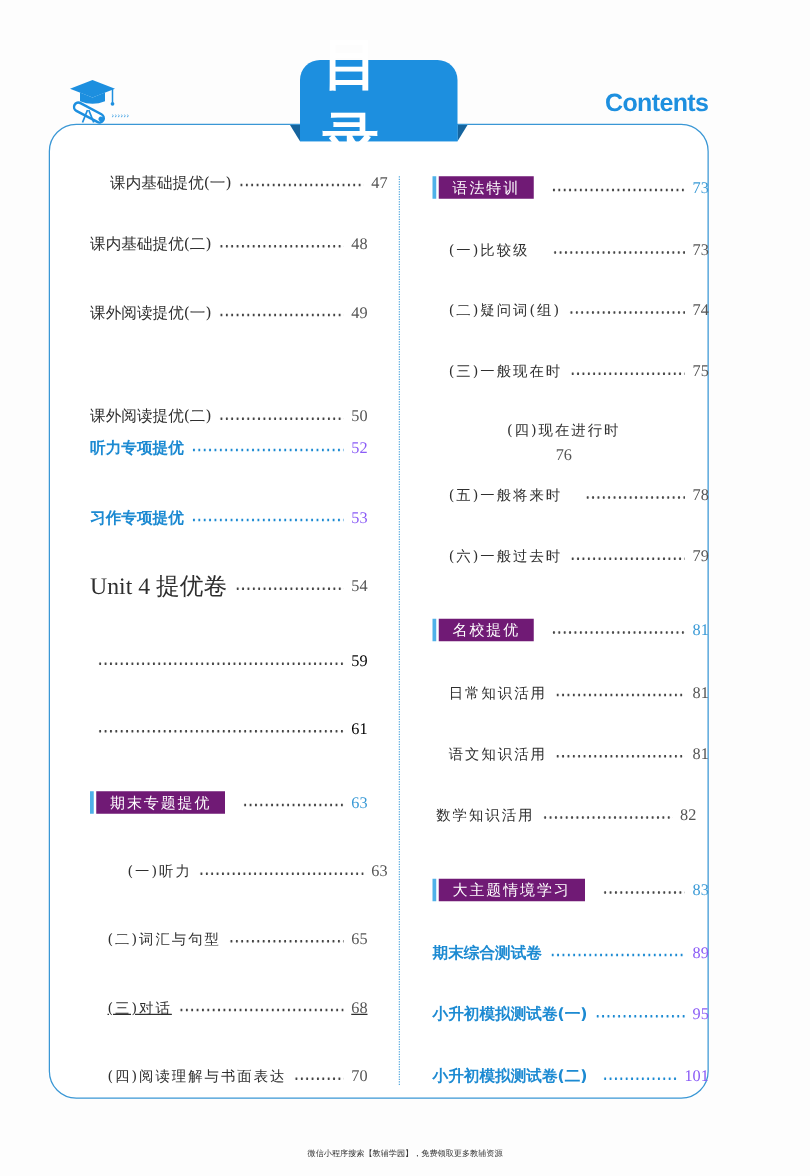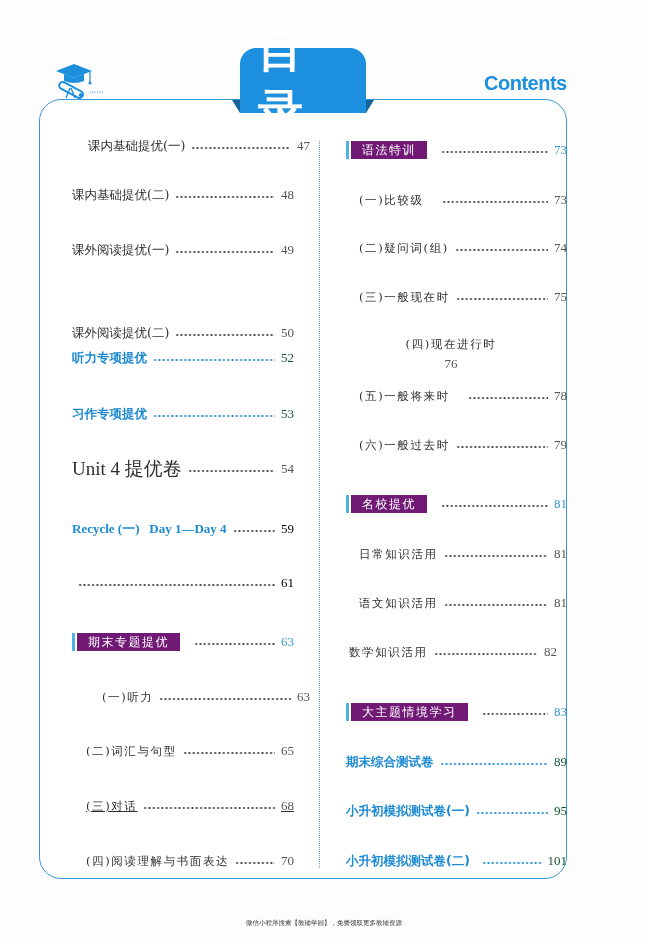--- a/index.html
+++ b/index.html
@@ -45,21 +45,21 @@
     }
     .row .lbl { flex: 0 0 auto; }
     .row .dots {
       flex: 1 1 auto; margin: 0 6px; height: 2px; align-self: center;
       background-image: radial-gradient(circle, #444 0.9px, transparent 1.1px);
       background-size: 4.3px 2px; background-repeat: repeat-x; background-position: left center;
       margin-top: 4px;
     }
     .row .pg { flex: 0 0 auto; font-family: "Liberation Serif", serif; font-size: 13px; color: #555; text-align: right; }
     .row.blue .lbl { color: #1c8ad2; font-family: "DejaVu Sans", sans-serif; font-weight: bold; font-size: 12.5px; }
-    .row.blue .pg { color: #14532d; }
+    .row.blue .pg { color: #8b5cf6; }
     .row.blue .dots { background-image: radial-gradient(circle, #1c8ad2 0.9px, transparent 1.1px); }
     .row.recycle .lbl { color: #1c8ad2; font-family: "Liberation Serif", serif; font-weight: bold; font-size: 13px; }
     .row.recycle .pg { color: #000000; }
     .row.sub .lbl { letter-spacing: 1.6px; font-size: 11.5px; }
     .row.sec .pg { color: #3a9ad6; }
 
     .sec-badge {
       display: flex; align-items: stretch; height: 18px;
     }
     .sec-badge .bar { width: 3px; background: #4fb1e8; margin-right: 2px; }
@@ -129,21 +129,20 @@
   <span class="lbl">习作专项提优</span>
     <span class="dots"></span>
     <span class="pg">53</span>
 </div>
 <div class="row" style="left:72px;top:459px;width:222px;">
   <span class="lbl" style="font-family:'Liberation Serif',serif;font-size:19px;">Unit 4 提优卷</span>
     <span class="dots"></span>
     <span class="pg">54</span>
 </div>
 <div class="row recycle" style="left:72px;top:519px;width:222px;">
-  <span class="lbl" style="white-space:pre;">Recycle (一)   Day 1—Day 4</span>
     <span class="dots"></span>
     <span class="pg">59</span>
 </div>
 <div class="row recycle" style="left:72px;top:573px;width:222px;">
     <span class="dots"></span>
     <span class="pg">61</span>
 </div>
 <div class="row sec" style="left:72px;top:632px;width:222px;">
   <span class="sec-badge">
       <span class="bar"></span>

